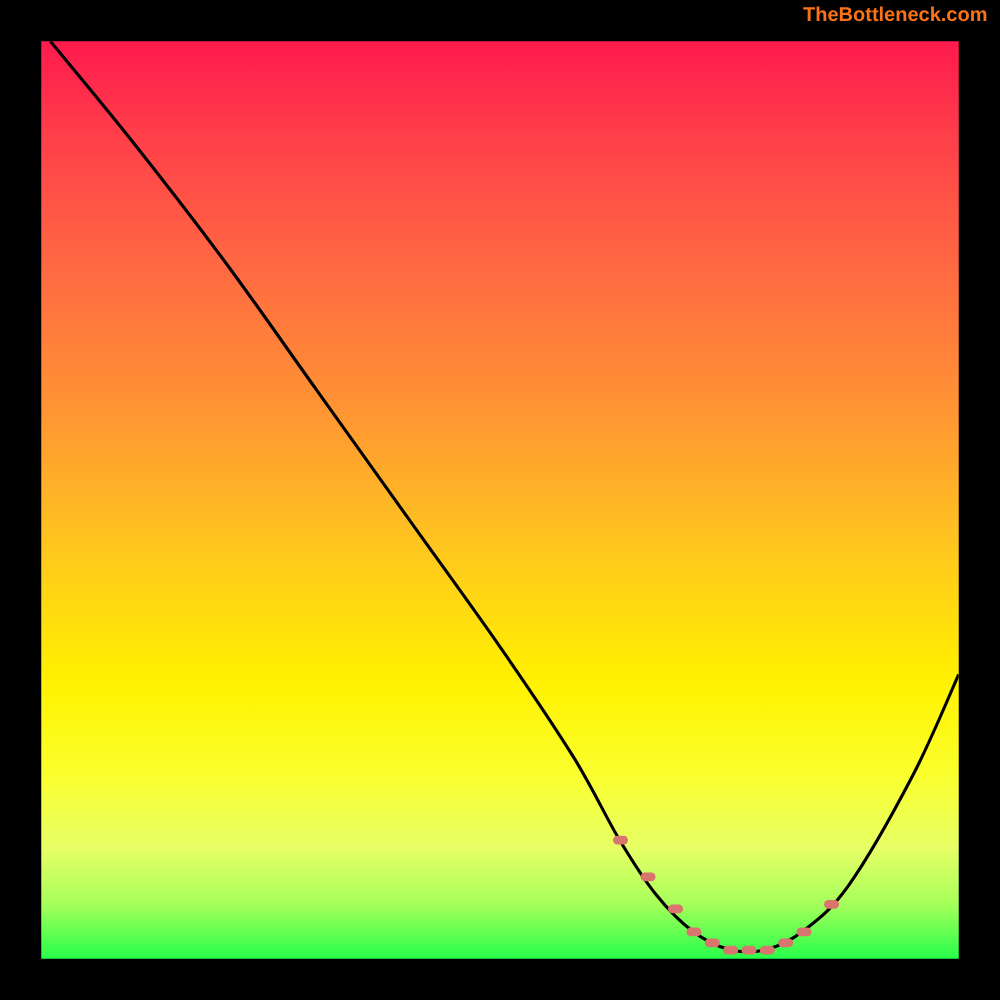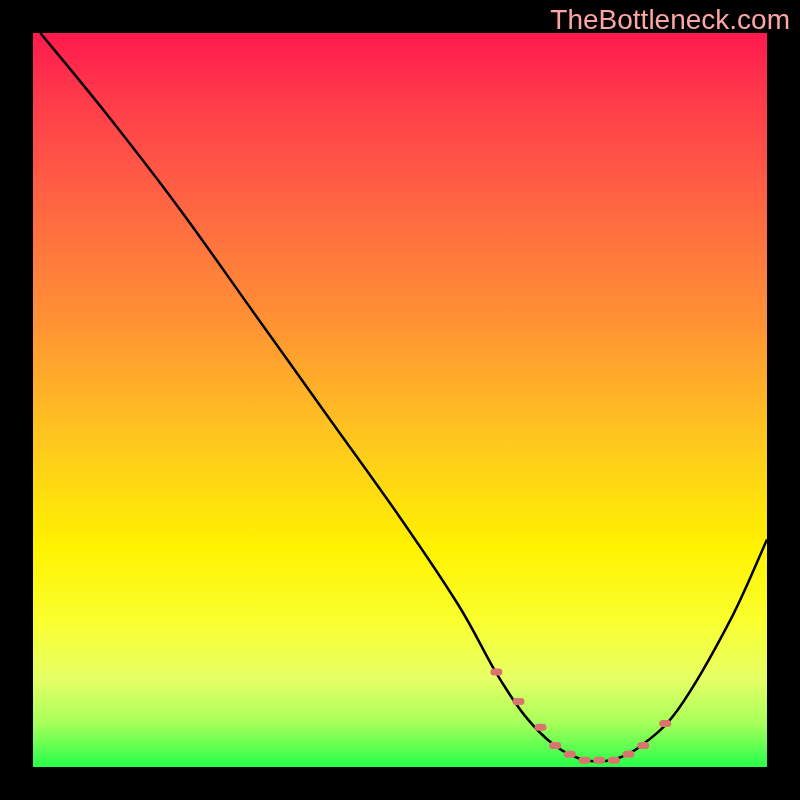--- a/index.html
+++ b/index.html
@@ -8,23 +8,23 @@
     width: 800px;
     height: 800px;
     background: #000;
     position: relative;
     font-family: Arial, sans-serif;
   }
   .watermark {
     position: absolute;
     top: 4px;
     right: 10px;
-    color: #fca5a5;
-    font-size: 28px;
-    font-weight: 400;
+    color: #f97316;
+    font-size: 16px;
+    font-weight: 700;
     z-index: 10;
   }
   .plot-area {
     position: absolute;
     left: 33px;
     top: 33px;
     width: 734px;
     height: 734px;
     background: linear-gradient(to bottom,
       #ff1a4d 0%,

